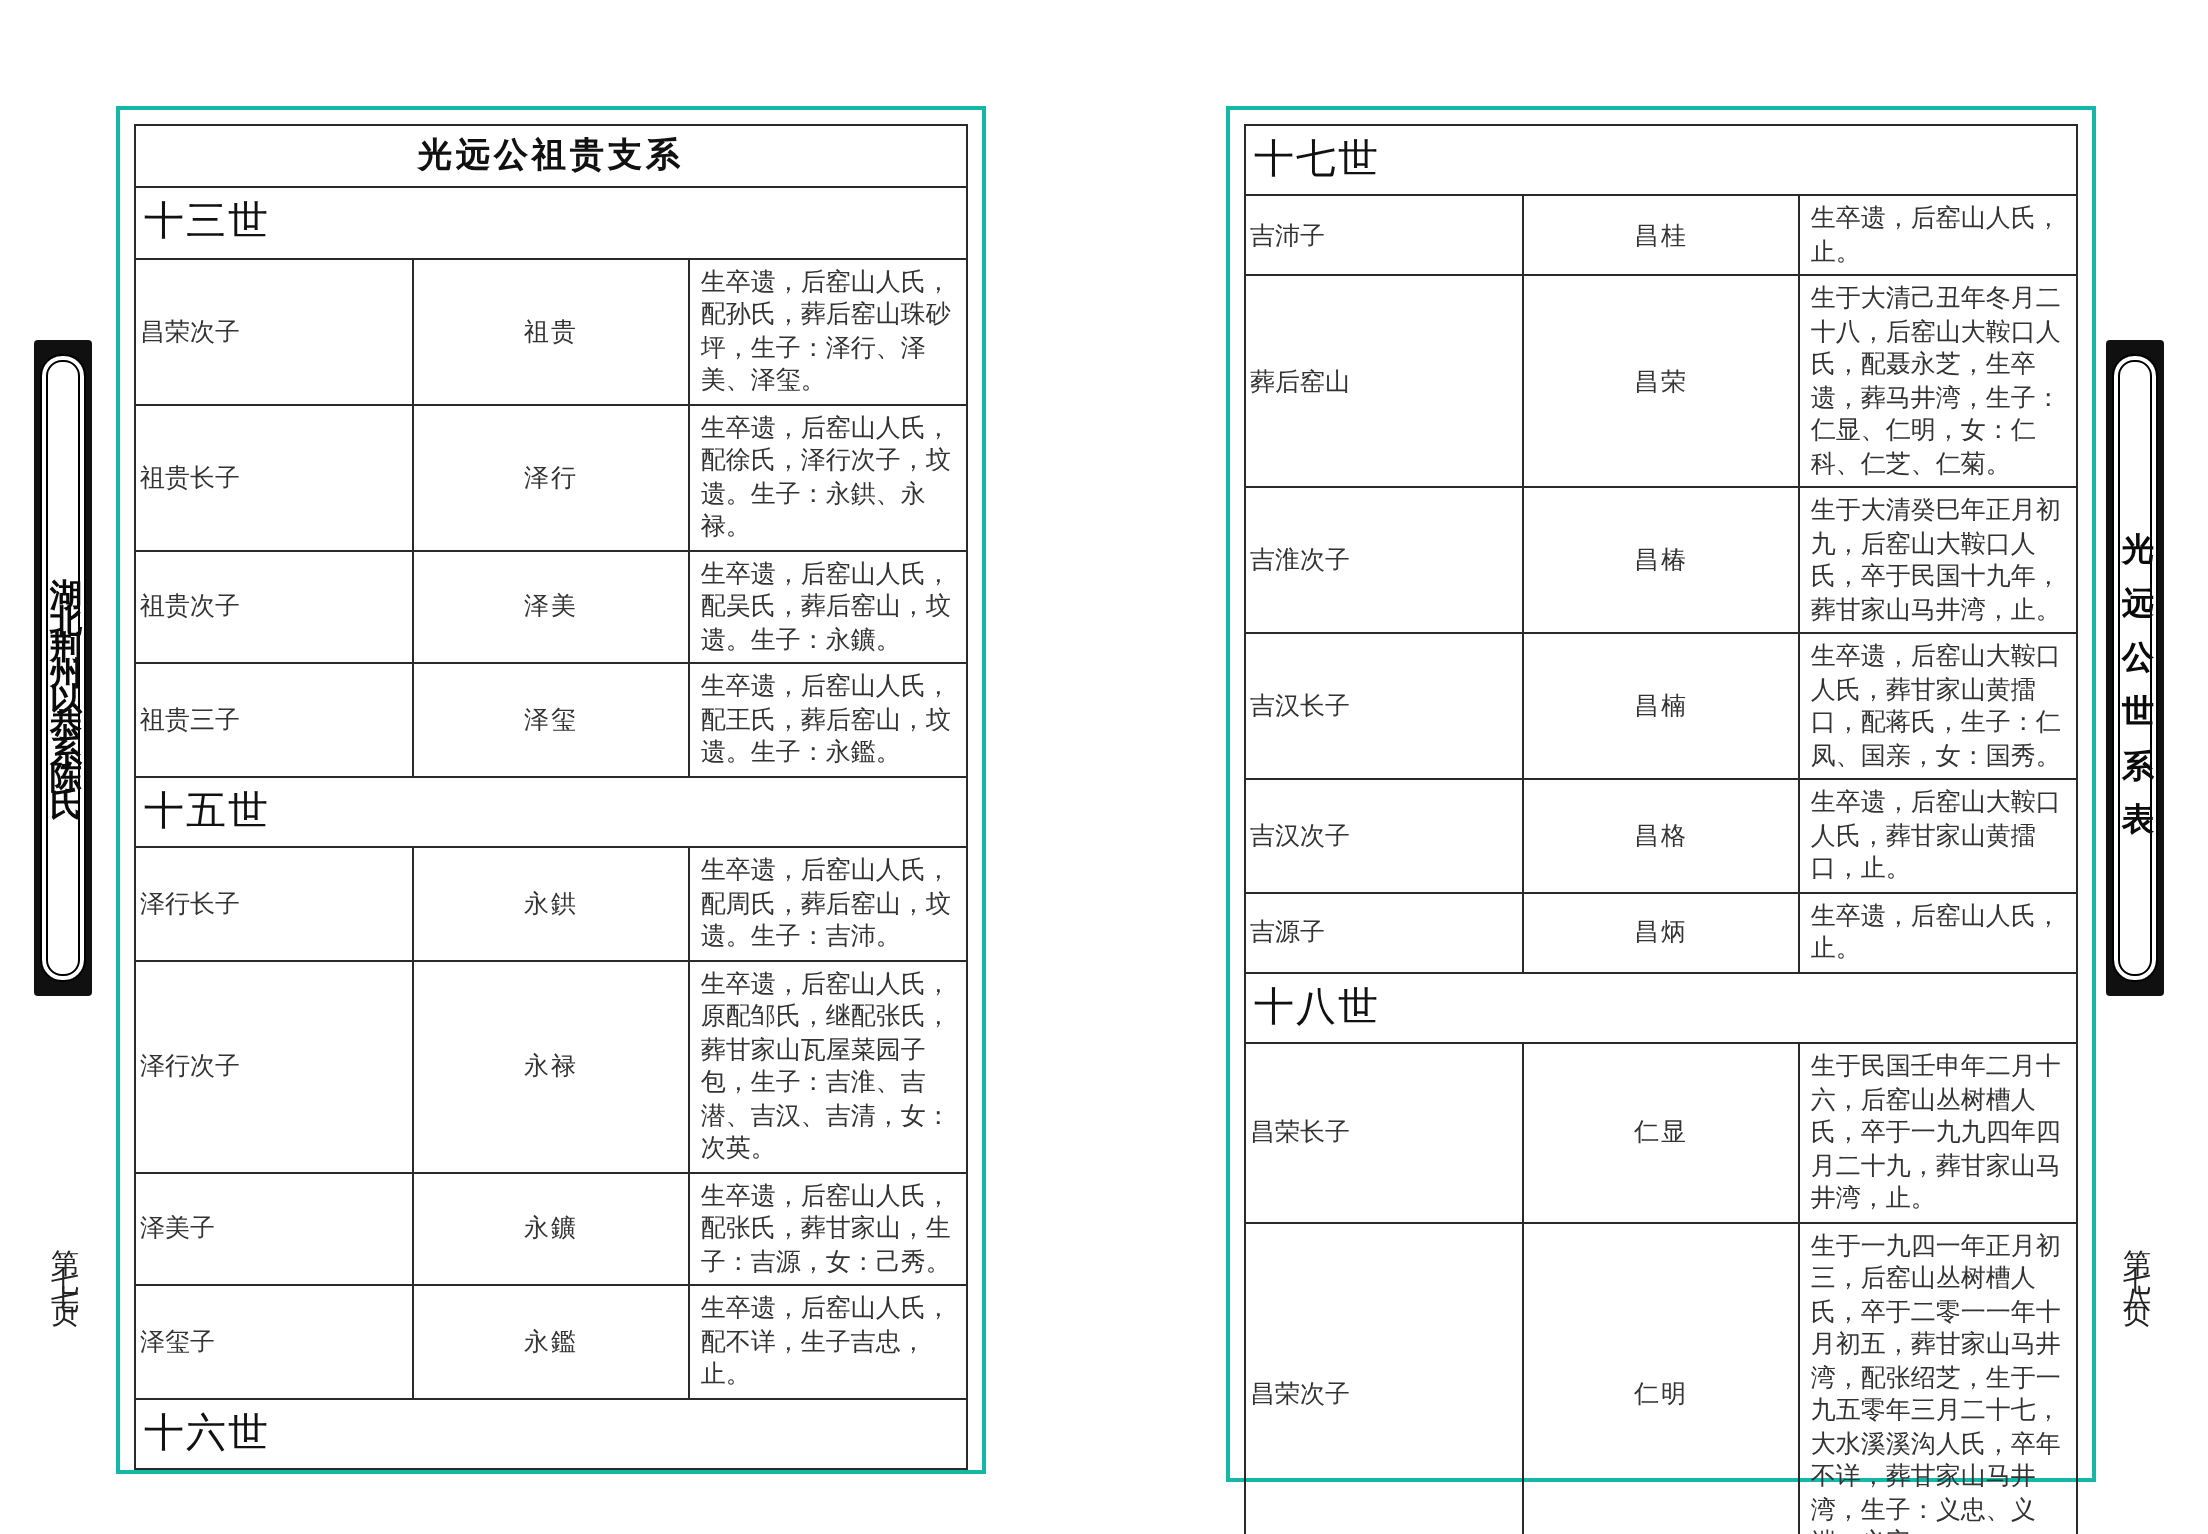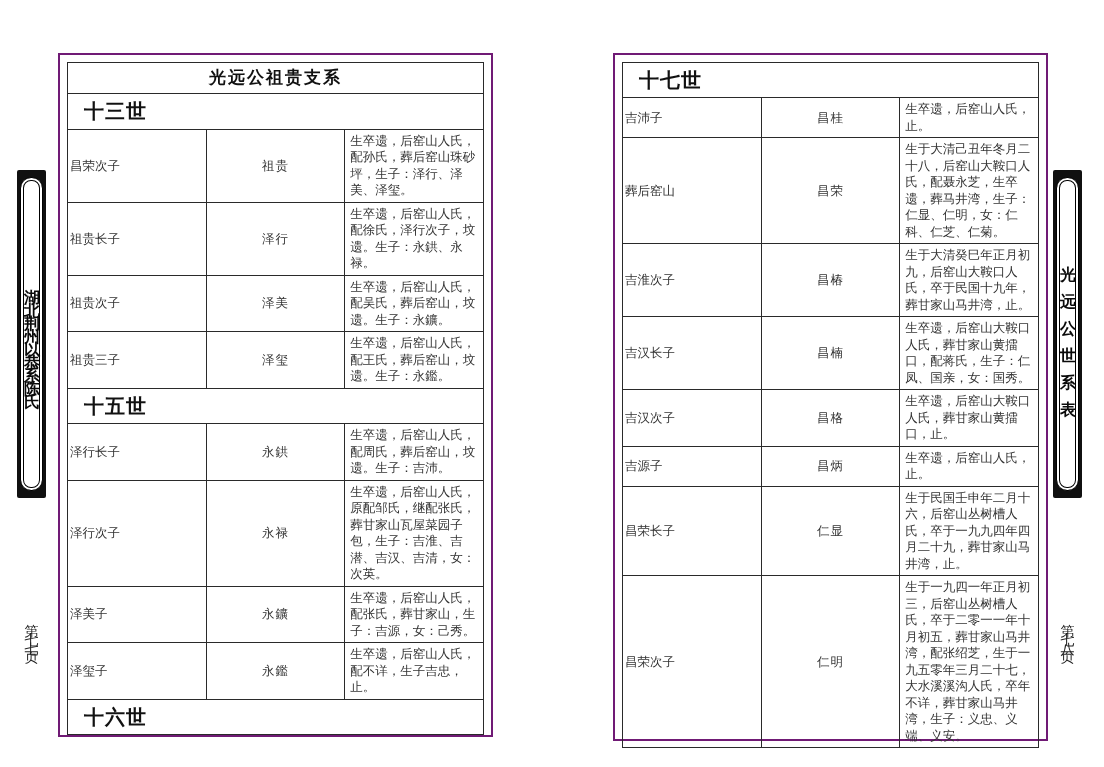--- a/index.html
+++ b/index.html
@@ -2,42 +2,42 @@
 <html><head>
 <meta charset="utf-8">
 <style>
   html,body{margin:0;padding:0;}
   body{
     width:1104px;height:767px;position:relative;background:#ffffff;
     font-family:"Liberation Serif","DejaVu Serif",serif;color:#2b2b2b;
     overflow:hidden;
   }
   
-  .page{position:absolute;background:#fff;border:2px solid #701a75;box-sizing:border-box;}
+  .page{position:absolute;background:#fff;border:2px solid #14b8a6;box-sizing:border-box;}
   .page.left-pg{left:58px;top:53px;width:435px;height:684px;}
   .page.right-pg{left:613px;top:53px;width:435px;height:688px;}
   .page table{
     border-collapse:collapse;table-layout:fixed;
     width:calc(100% - 14px);margin:7px auto 0 auto;
   }
   .page td{
     border:1px solid #2a2a2a;
     font-size:12.5px;line-height:1.32;
     padding:3px 5px;color:#333;vertical-align:middle;
     word-break:break-all;
   }
   .title-row td{
     text-align:center;font-weight:bold;font-size:17px;color:#111;
     font-family:"Liberation Sans","DejaVu Sans",sans-serif;
     padding:4px 2px;letter-spacing:2px;
   }
   .section-row td{
-    font-weight:bold;font-size:20px;color:#111;
+    font-weight:normal;font-size:20px;color:#111;
     font-family:"Liberation Sans","DejaVu Sans",sans-serif;
-    padding:4px 16px;letter-spacing:1px;
+    padding:4px 4px;letter-spacing:1px;
   }
   td.rel{width:32px;text-align:left;padding:3px 2px;}
   td.name{width:54px;text-align:center;letter-spacing:1px;}
   td.desc{text-align:left;}
   
   .side-label{
     position:absolute;top:170px;width:29px;height:328px;
     background:#101010;border-radius:2px;
   }
   .side-label.left-lab{left:17px;}
@@ -170,20 +170,23 @@
         <td class="rel">吉汉次子</td>
         <td class="name">昌格</td>
         <td class="desc">生卒遗，后窑山大鞍口人氏，葬甘家山黄擂口，止。</td>
       </tr>
       <tr>
         <td class="rel">吉源子</td>
         <td class="name">昌炳</td>
         <td class="desc">生卒遗，后窑山人氏，止。</td>
       </tr>
 
+      <tr class="section-row">
+        <td colspan="3">十八世</td>
+      </tr>
       <tr>
         <td class="rel">昌荣长子</td>
         <td class="name">仁显</td>
         <td class="desc">生于民国壬申年二月十六，后窑山丛树槽人氏，卒于一九九四年四月二十九，葬甘家山马井湾，止。</td>
       </tr>
       <tr>
         <td class="rel">昌荣次子</td>
         <td class="name">仁明</td>
         <td class="desc">生于一九四一年正月初三，后窑山丛树槽人氏，卒于二零一一年十月初五，葬甘家山马井湾，配张绍芝，生于一九五零年三月二十七，大水溪溪沟人氏，卒年不详，葬甘家山马井湾，生子：义忠、义端、义安。</td>
       </tr>

